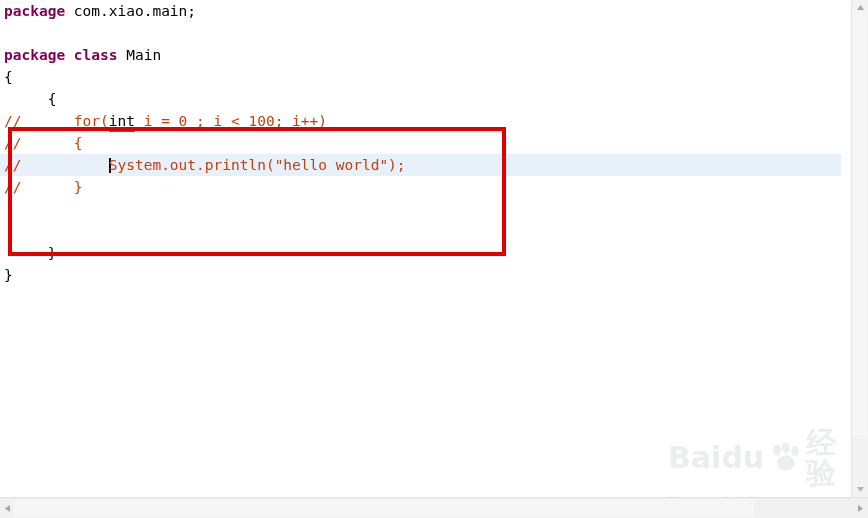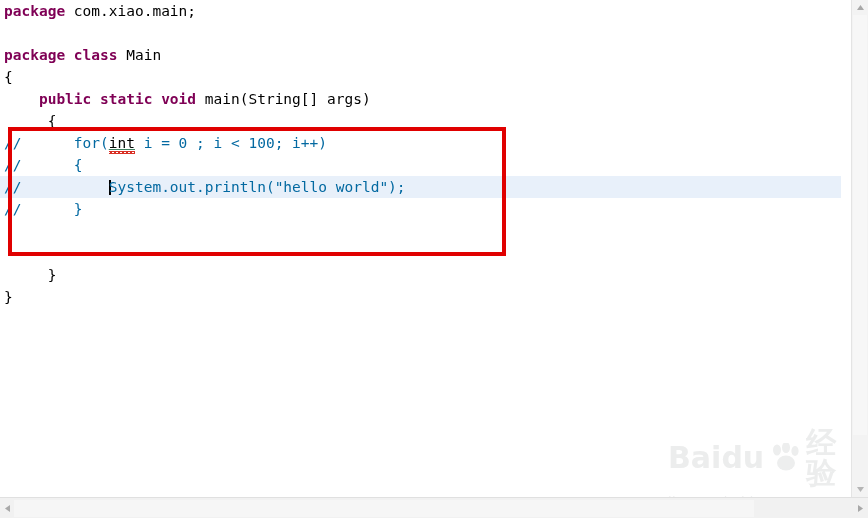--- a/index.html
+++ b/index.html
@@ -56,21 +56,21 @@
   }
 
   .kw {
     color: #7f0055;
     font-weight: bold;
   }
   .plain {
     color: #000000;
   }
   .cmt {
-    color: #0369a1;
+    color: #c2410c;
   }
   .cmt-underline {
     color: #000000;
     text-decoration: underline;
     text-decoration-color: #3f7f5f;
   }
 
   
   .squiggle {
     position: relative;
@@ -210,21 +210,20 @@
 <body>
 
 <div id="app">
 
   <div class="editor">
     <div class="code" id="code-root">
         <div class="line"><span class="kw">package</span><span class="plain"> com.xiao.main;</span></div>
         <div class="line">&nbsp;</div>
         <div class="line"><span class="kw">package class</span><span class="plain"> Main</span></div>
         <div class="line"><span class="plain">{</span></div>
-        <div class="line"><span class="plain">    </span><span class="kw">public static void</span><span class="plain"> main(String[] args)</span></div>
         <div class="line"><span class="plain">     {</span></div>
         <div class="line"><span class="cmt">//      for(</span><span class="cmt cmt-underline squiggle">int</span><span class="cmt"> i = 0 ; i &lt; 100; i++)</span></div>
         <div class="line"><span class="cmt">//      {</span></div>
         <div class="line highlight"><span class="cmt">//          </span><span class="caret"></span><span class="cmt">System.out.println("hello world");</span></div>
         <div class="line"><span class="cmt">//      }</span></div>
         <div class="line">&nbsp;</div>
         <div class="line">&nbsp;</div>
         <div class="line"><span class="plain">     }</span></div>
         <div class="line"><span class="plain">}</span></div>
       </div>

